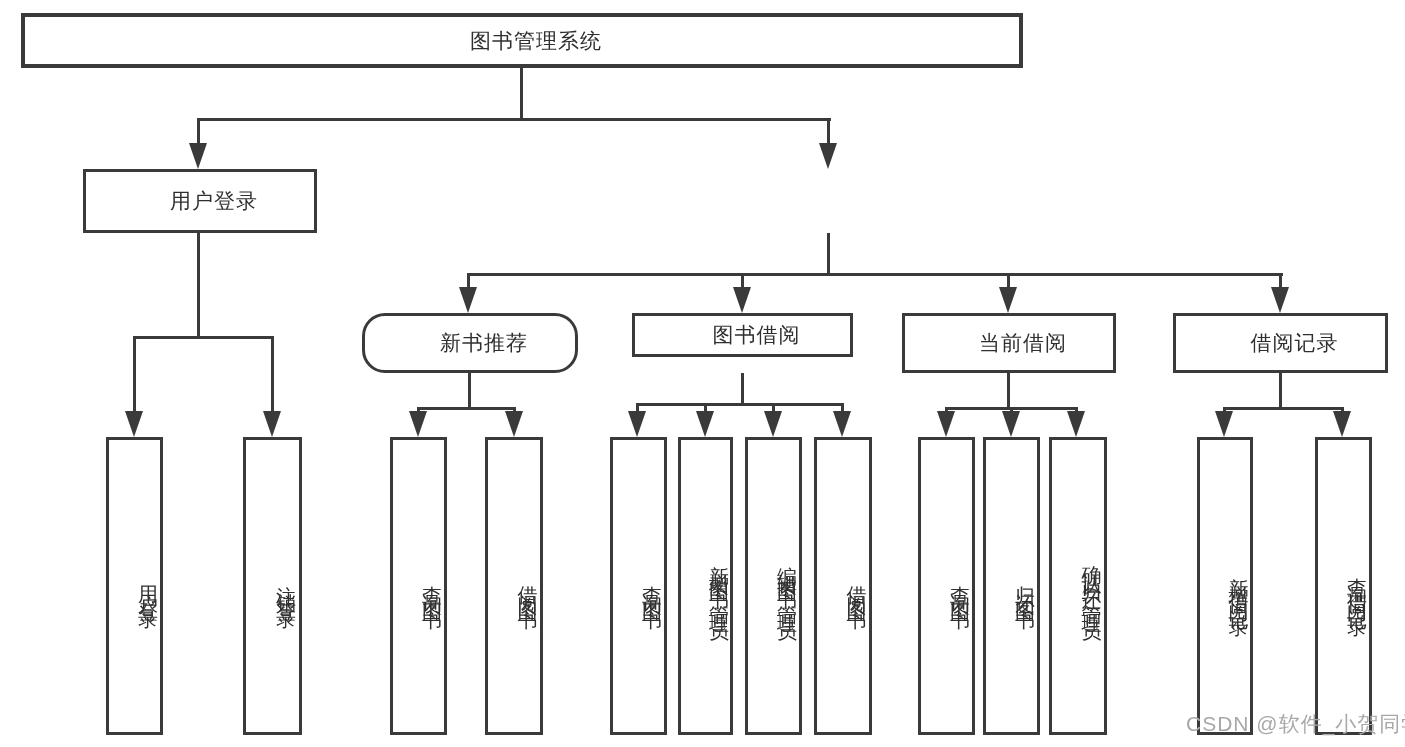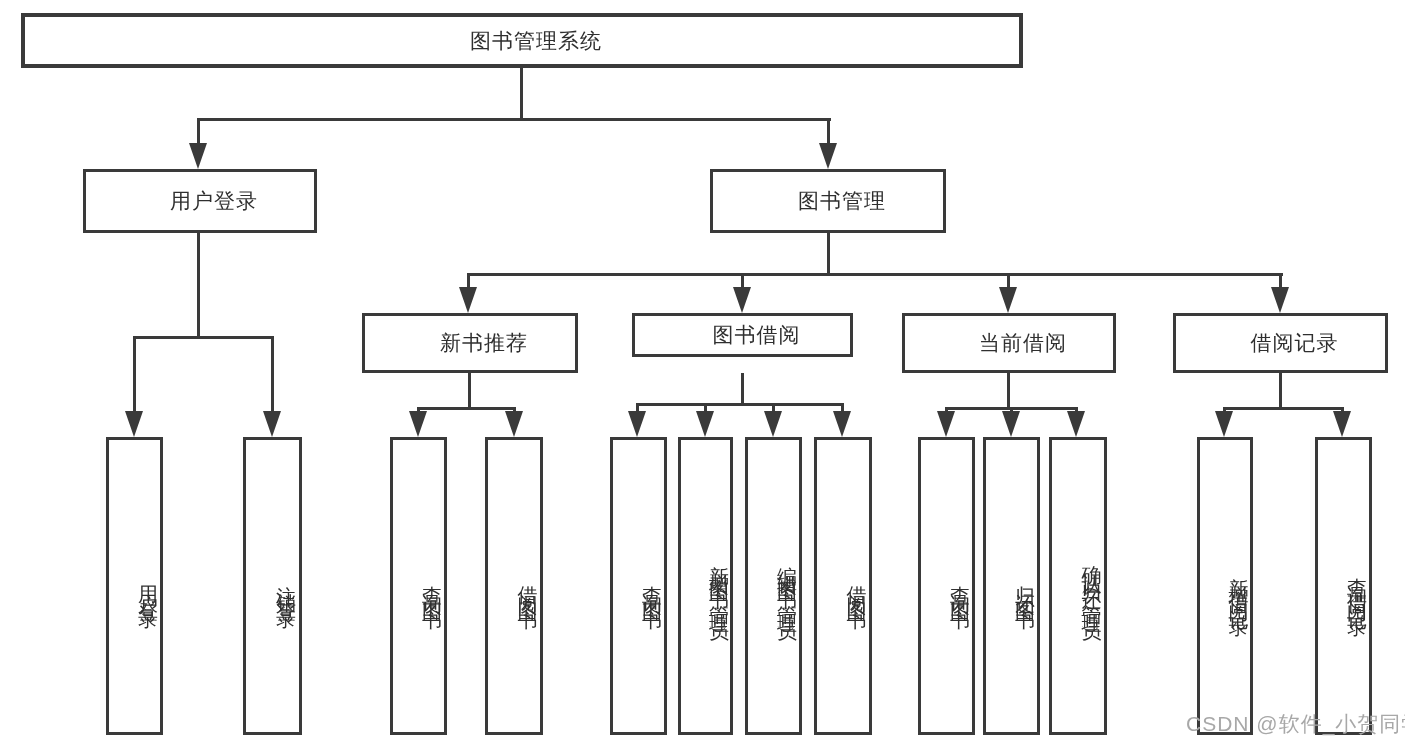--- a/index.html
+++ b/index.html
@@ -45,41 +45,40 @@
   <div class="box root" style="left:21px;top:13px;width:1002px;height:55px;">图书管理系统</div>
 
   <div class="vline" style="left:520px;top:68px;height:52px;"></div>
   <div class="hline" style="left:197px;top:118px;width:634px;"></div>
   <div class="vline" style="left:197px;top:118px;height:30px;"></div>
   <div class="arrow" style="left:189px;top:143px;"></div>
   <div class="vline" style="left:827px;top:118px;height:30px;"></div>
   <div class="arrow" style="left:819px;top:143px;"></div>
 
   <div class="box" style="left:83px;top:169px;width:234px;height:64px;">用户登录</div>
-  <div class="box" style="left:710px;top:169px;width:236px;height:64px;">图书管理</div>
 
   <div class="vline" style="left:197px;top:233px;height:105px;"></div>
   <div class="hline" style="left:133px;top:336px;width:141px;"></div>
   <div class="vline" style="left:133px;top:336px;height:78px;"></div>
   <div class="arrow" style="left:125px;top:411px;"></div>
   <div class="vline" style="left:271px;top:336px;height:78px;"></div>
   <div class="arrow" style="left:263px;top:411px;"></div>
 
   <div class="vline" style="left:827px;top:233px;height:43px;"></div>
   <div class="hline" style="left:467px;top:273px;width:816px;"></div>
   <div class="vline" style="left:467px;top:273px;height:18px;"></div>
   <div class="arrow" style="left:459px;top:287px;"></div>
   <div class="vline" style="left:741px;top:273px;height:18px;"></div>
   <div class="arrow" style="left:733px;top:287px;"></div>
   <div class="vline" style="left:1007px;top:273px;height:18px;"></div>
   <div class="arrow" style="left:999px;top:287px;"></div>
   <div class="vline" style="left:1279px;top:273px;height:18px;"></div>
   <div class="arrow" style="left:1271px;top:287px;"></div>
 
-  <div class="box" style="left:362px;top:313px;width:216px;height:60px;">新书推荐</div>
+  <div class="box" style="left:362px;top:313px;width:216px;height:60px;border-radius:23px;">新书推荐</div>
   <div class="box" style="left:632px;top:313px;width:221px;height:44px;">图书借阅</div>
   <div class="box" style="left:902px;top:313px;width:214px;height:60px;">当前借阅</div>
   <div class="box" style="left:1173px;top:313px;width:215px;height:60px;">借阅记录</div>
 
   <div class="vline" style="left:468px;top:373px;height:36px;"></div>
   <div class="hline" style="left:417px;top:407px;width:99px;"></div>
   <div class="vline" style="left:417px;top:407px;height:8px;"></div>
   <div class="arrow" style="left:409px;top:411px;"></div>
   <div class="vline" style="left:513px;top:407px;height:8px;"></div>
   <div class="arrow" style="left:505px;top:411px;"></div>

